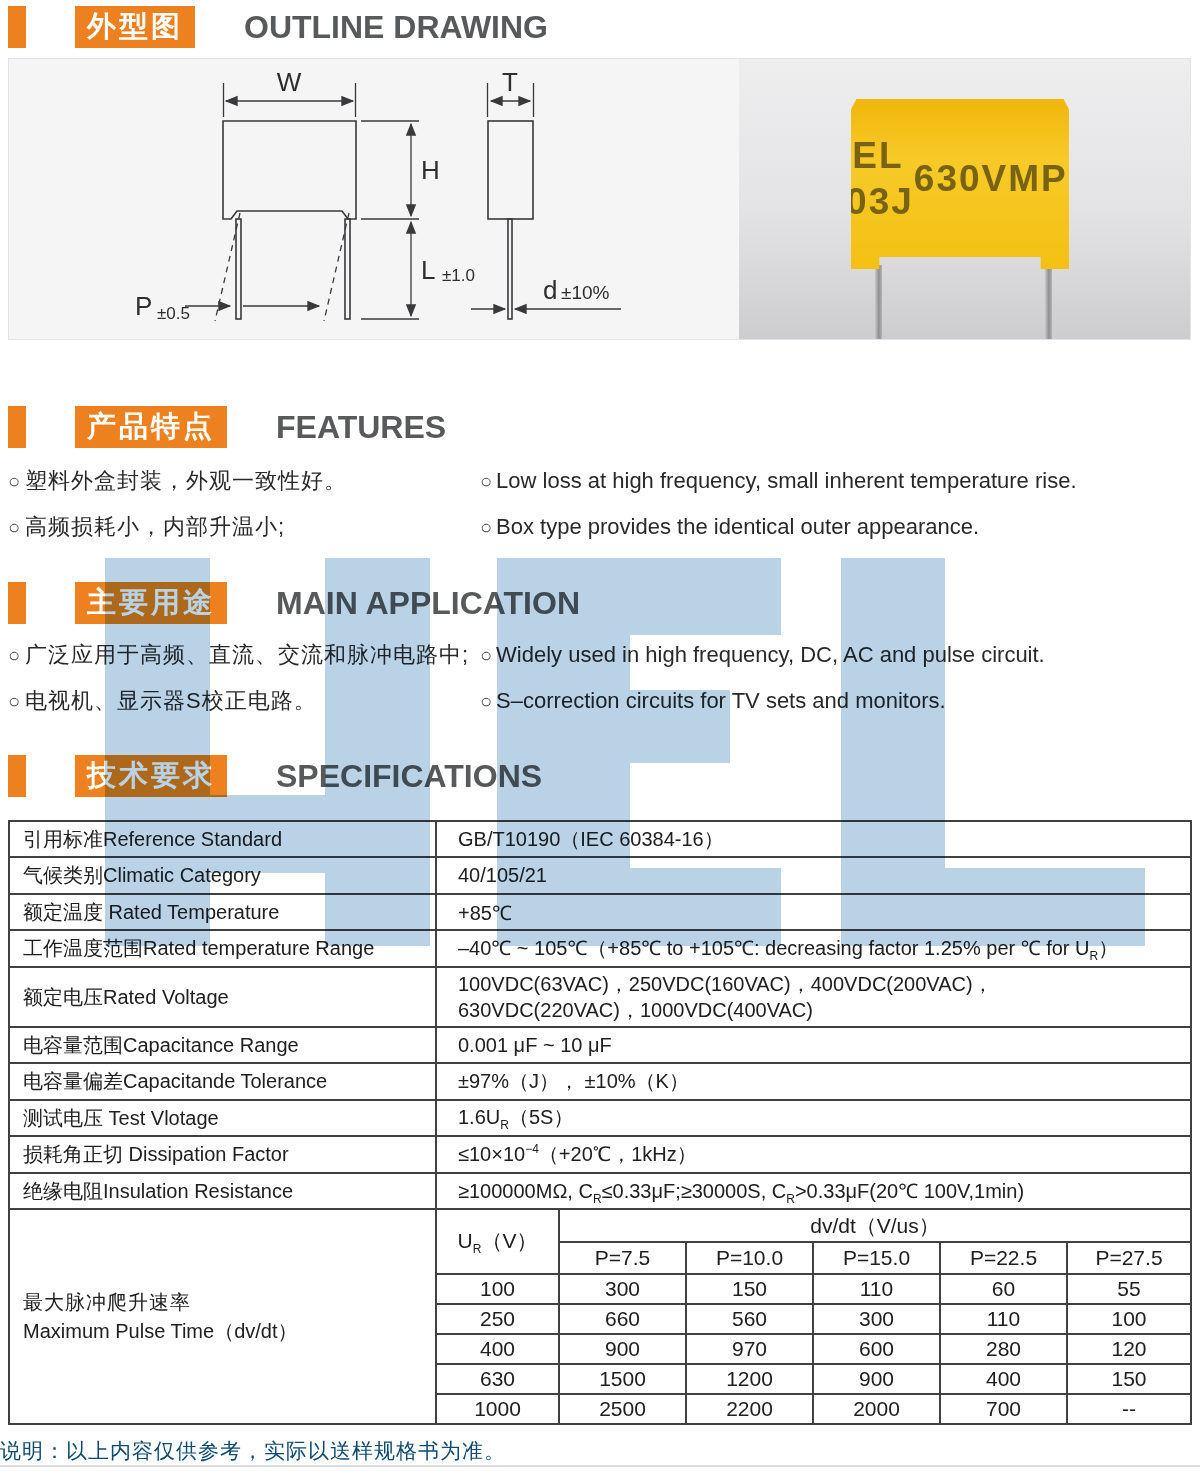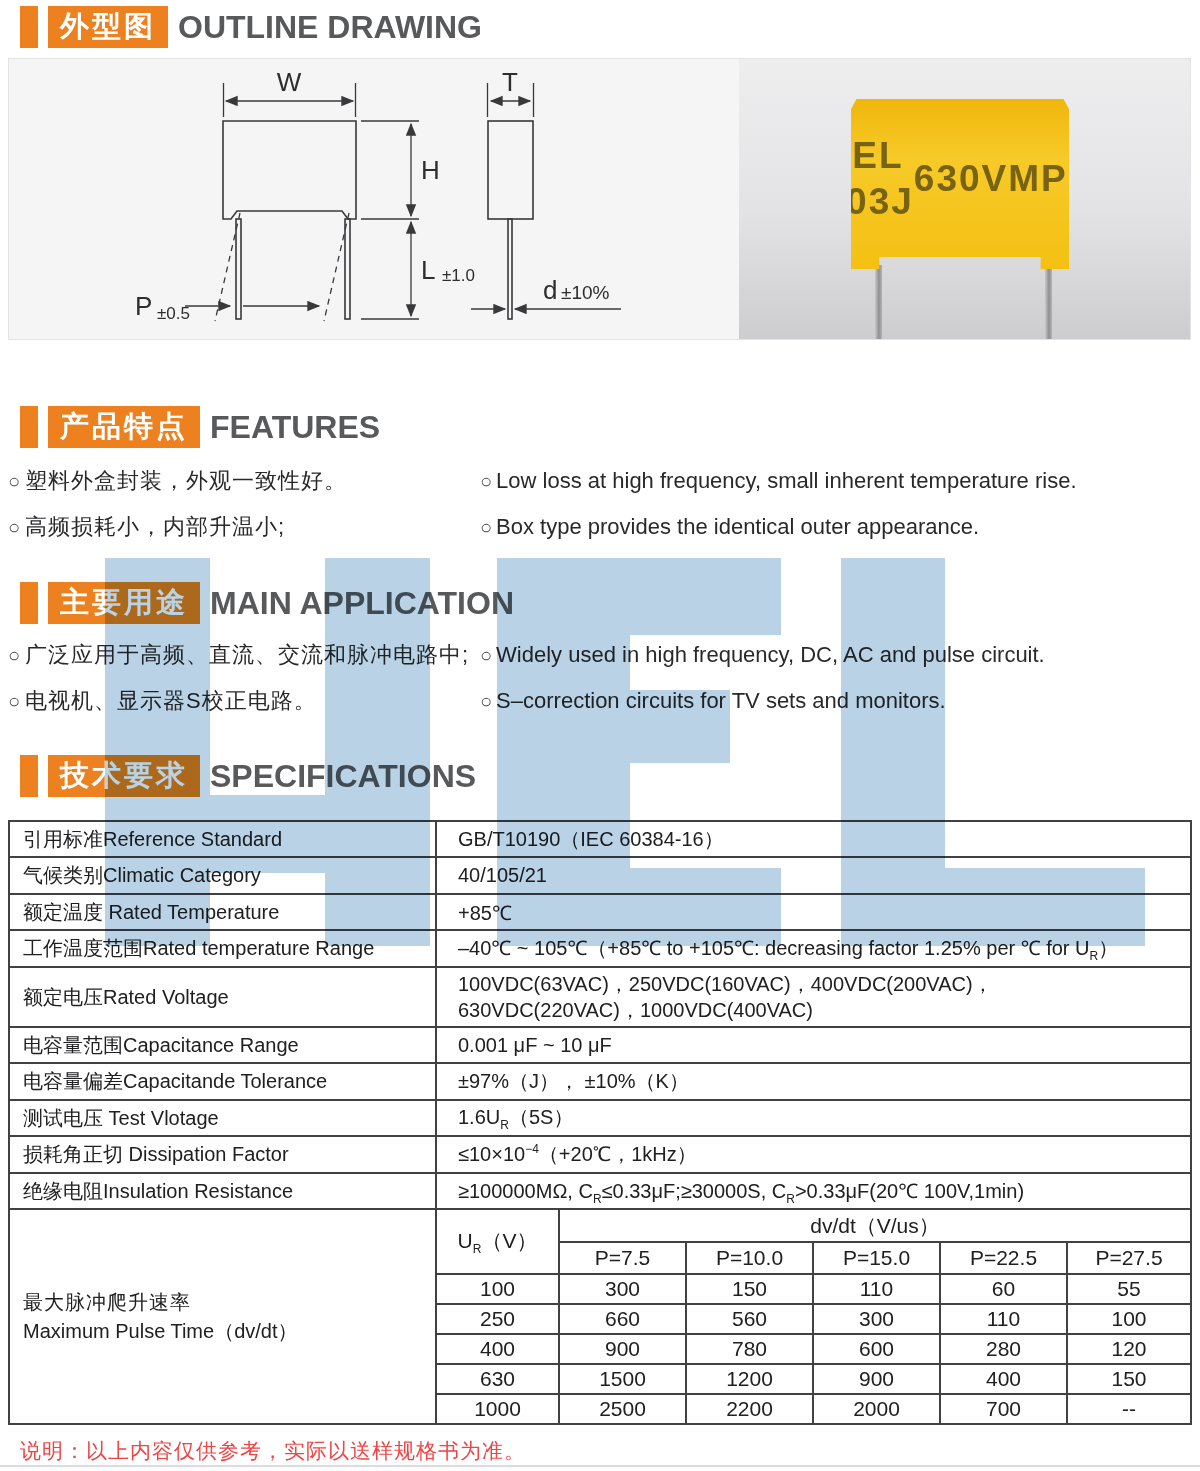--- a/index.html
+++ b/index.html
@@ -7,21 +7,21 @@
     --head-gray:#58595B;
     --ink:#212123;
     --border:#414042;
     --wm:#B9D2E5;
   }
   html,body{margin:0;padding:0;background:#fff;}
   body{font-family:"Liberation Sans", sans-serif;color:var(--ink);}
   #page{position:relative;width:1200px;height:1471px;background:#fff;overflow:hidden;}
 
   
-  .sec{position:absolute;left:20px;display:flex;height:42px;}
+  .sec{position:absolute;left:8px;display:flex;height:42px;gap:39px;}
   .sec .bar{width:18px;background:var(--orange);}
   .sec .badge{margin-left:10px;background:var(--orange);color:#fff;font-weight:bold;
     font-size:29px;letter-spacing:3px;display:flex;align-items:center;padding:0 12px;}
   .sec .en{color:var(--head-gray);font-weight:bold;font-size:32px;display:flex;
     align-items:center;margin-left:10px;letter-spacing:0px;}
 
   
   .draw-box{position:absolute;left:8px;top:58px;width:1183px;height:282px;
     background:#f5f5f6;border:1px solid #e3e3e4;box-sizing:border-box;}
   .outline-svg{position:absolute;left:0;top:0;}
@@ -54,21 +54,21 @@
   sub.sb{font-size:12px;} sup.sp{font-size:12px;}
 
   table.dvdt{width:100%;border-collapse:collapse;table-layout:fixed;font-size:21px;}
   table.dvdt td{border:2px solid var(--border);text-align:center;padding:0;}
   table.dvdt tr td:first-child{border-left:none;}
   table.dvdt tr td:last-child{border-right:none;}
   table.dvdt tr:first-child td{border-top:none;}
   table.dvdt tr:last-child td{border-bottom:none;}
   .pulse-lbl{font-size:20px;line-height:29px;}
 
-  .note{position:absolute;left:20px;top:1437px;font-size:21px;color:#ef4444;letter-spacing:1px;}
+  .note{position:absolute;left:0;top:1437px;font-size:21px;color:#0c4a6e;letter-spacing:1px;}
   .bottom-rule{position:absolute;left:0;top:1465px;width:1200px;height:2px;background:#dcdcde;}
 
   
   .wm{position:absolute;inset:0;mix-blend-mode:multiply;pointer-events:none;z-index:40;}
   .wm-r{position:absolute;background:var(--wm);}
 </style>
 </head>
 <body>
 
 <div id="page">
@@ -270,21 +270,21 @@
             <td>250</td>
             <td>660</td>
             <td>560</td>
             <td>300</td>
             <td>110</td>
             <td>100</td>
           </tr>
           <tr style="height:30px;">
             <td>400</td>
             <td>900</td>
-            <td>780</td>
+            <td>970</td>
             <td>600</td>
             <td>280</td>
             <td>120</td>
           </tr>
           <tr style="height:30px;">
             <td>630</td>
             <td>1500</td>
             <td>1200</td>
             <td>900</td>
             <td>400</td>

